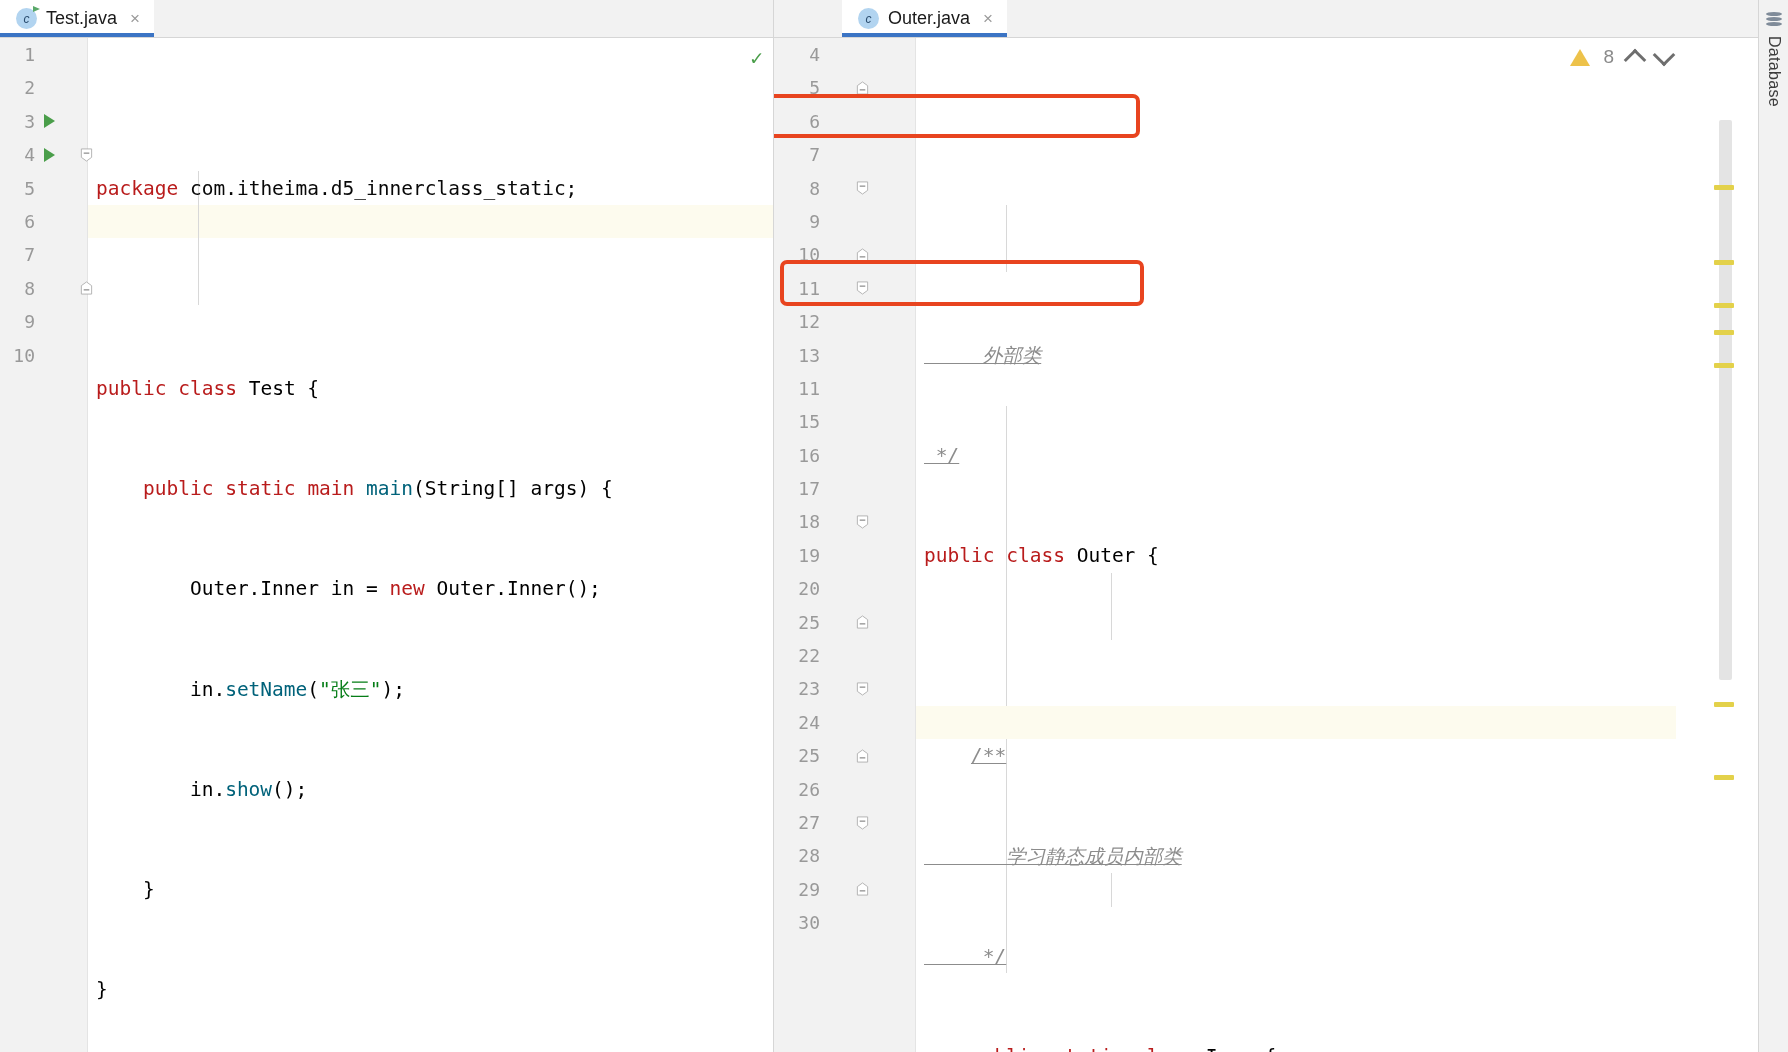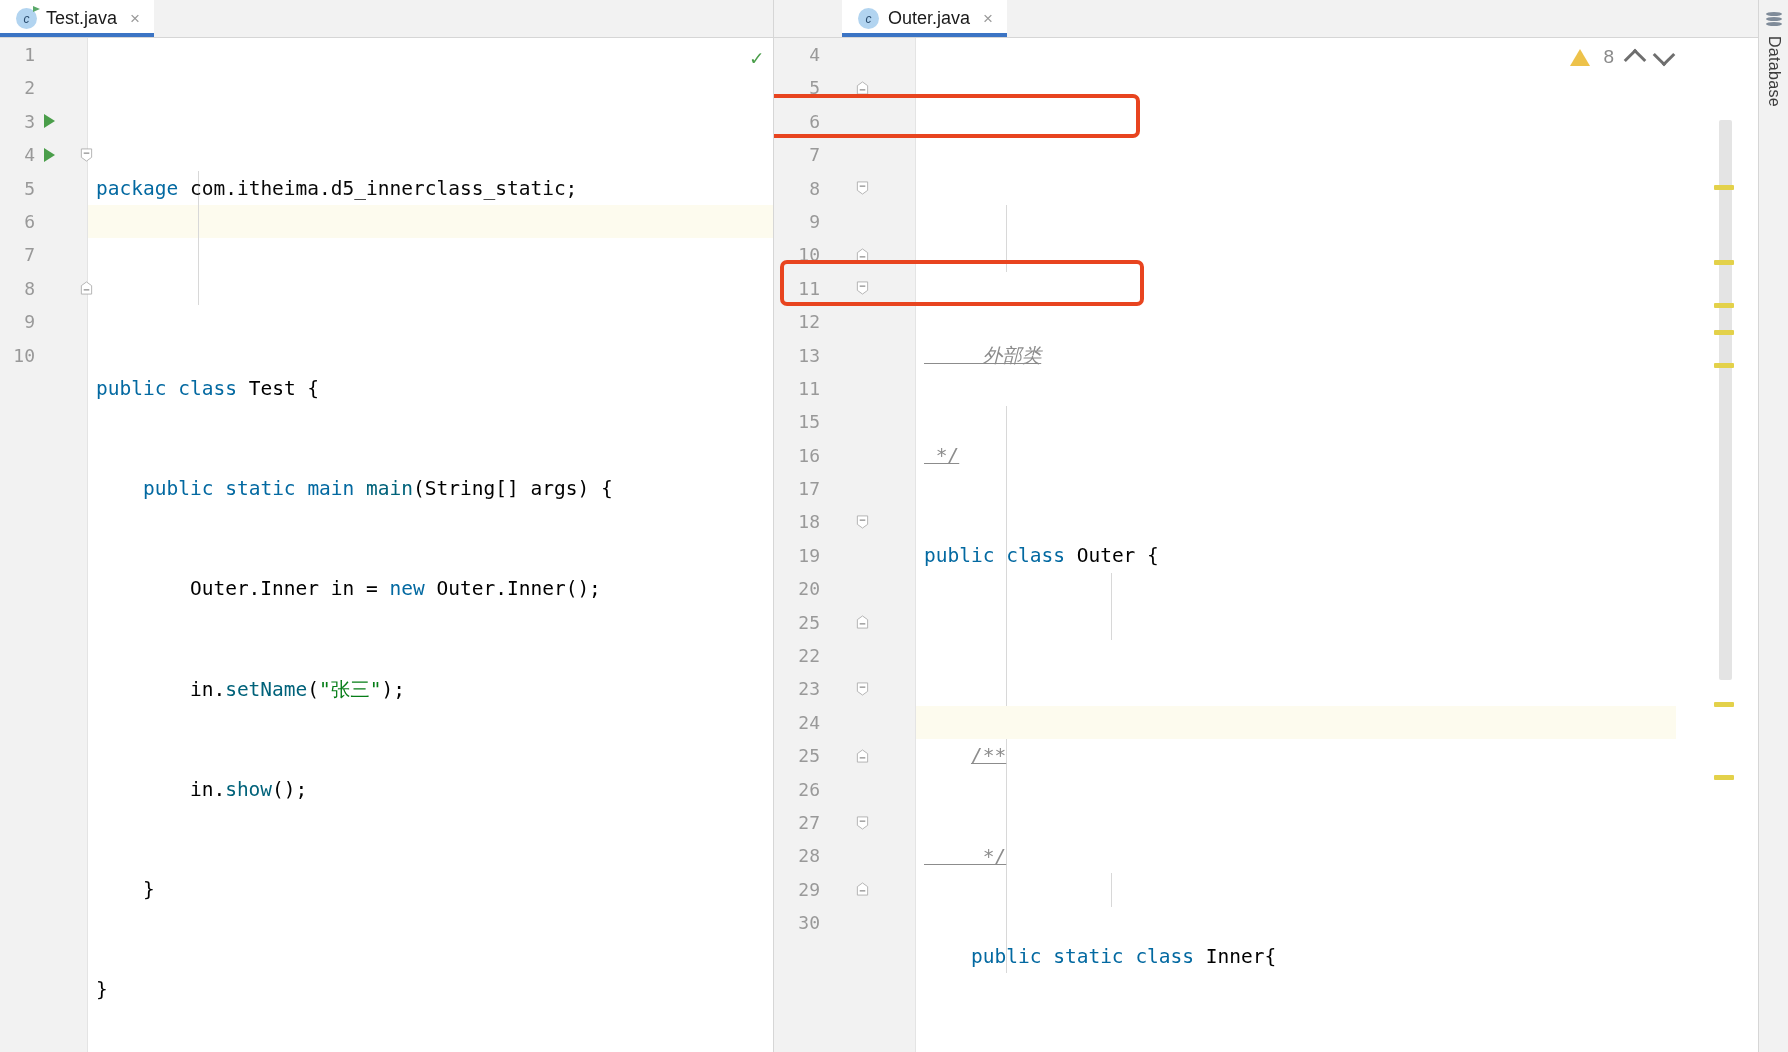--- a/index.html
+++ b/index.html
@@ -113,21 +113,21 @@
     height: 33.4px; position: relative;
     display: block;
     color: #000000;
   }
   .hl-band {
     position: absolute; left: 0; right: 0; height: 33.4px;
     background: #fdfbee;
   }
 
   
-  .kw   { color: #0369a1; }
+  .kw   { color: #b91c1c; }
   .cls  { color: #000000; }
   .typ  { color: #000000; }
   .mth  { color: #00627a; }
   .str  { color: #067d17; }
   .cmt  { color: #8c8c8c; font-style: italic; text-decoration: underline; }
   .pln  { color: #080808; }
 
   .indent-guide {
     position: absolute; width: 1px; background: #d8d8d8;
   }
@@ -414,20 +414,21 @@
         <div class="indent-guide" style="left:90px; top:368px; height:300px;"></div>
         <div class="indent-guide" style="left:90px; top:701px; height:234px;"></div>
         <div class="indent-guide" style="left:195px; top:535px; height:67px;"></div>
         <div class="indent-guide" style="left:195px; top:835px; height:34px;"></div>
 
         <div class="code-line"><span class="cmt">     外部类</span></div>
         <div class="code-line"><span class="cmt"> */</span></div>
         <div class="code-line"><span class="kw">public</span> <span class="kw">class</span> <span class="cls">Outer</span> {</div>
         <div class="code-line"></div>
         <div class="code-line">    <span class="cmt">/**</span></div>
+        <div class="code-line"><span class="cmt">       学习静态成员内部类</span></div>
         <div class="code-line"><span class="cmt">     */</span></div>
         <div class="code-line">    <span class="kw">public</span> <span class="kw">static</span> <span class="kw">class</span> <span class="cls">Inner</span>{</div>
         
         
         
         
         
         
         
         

